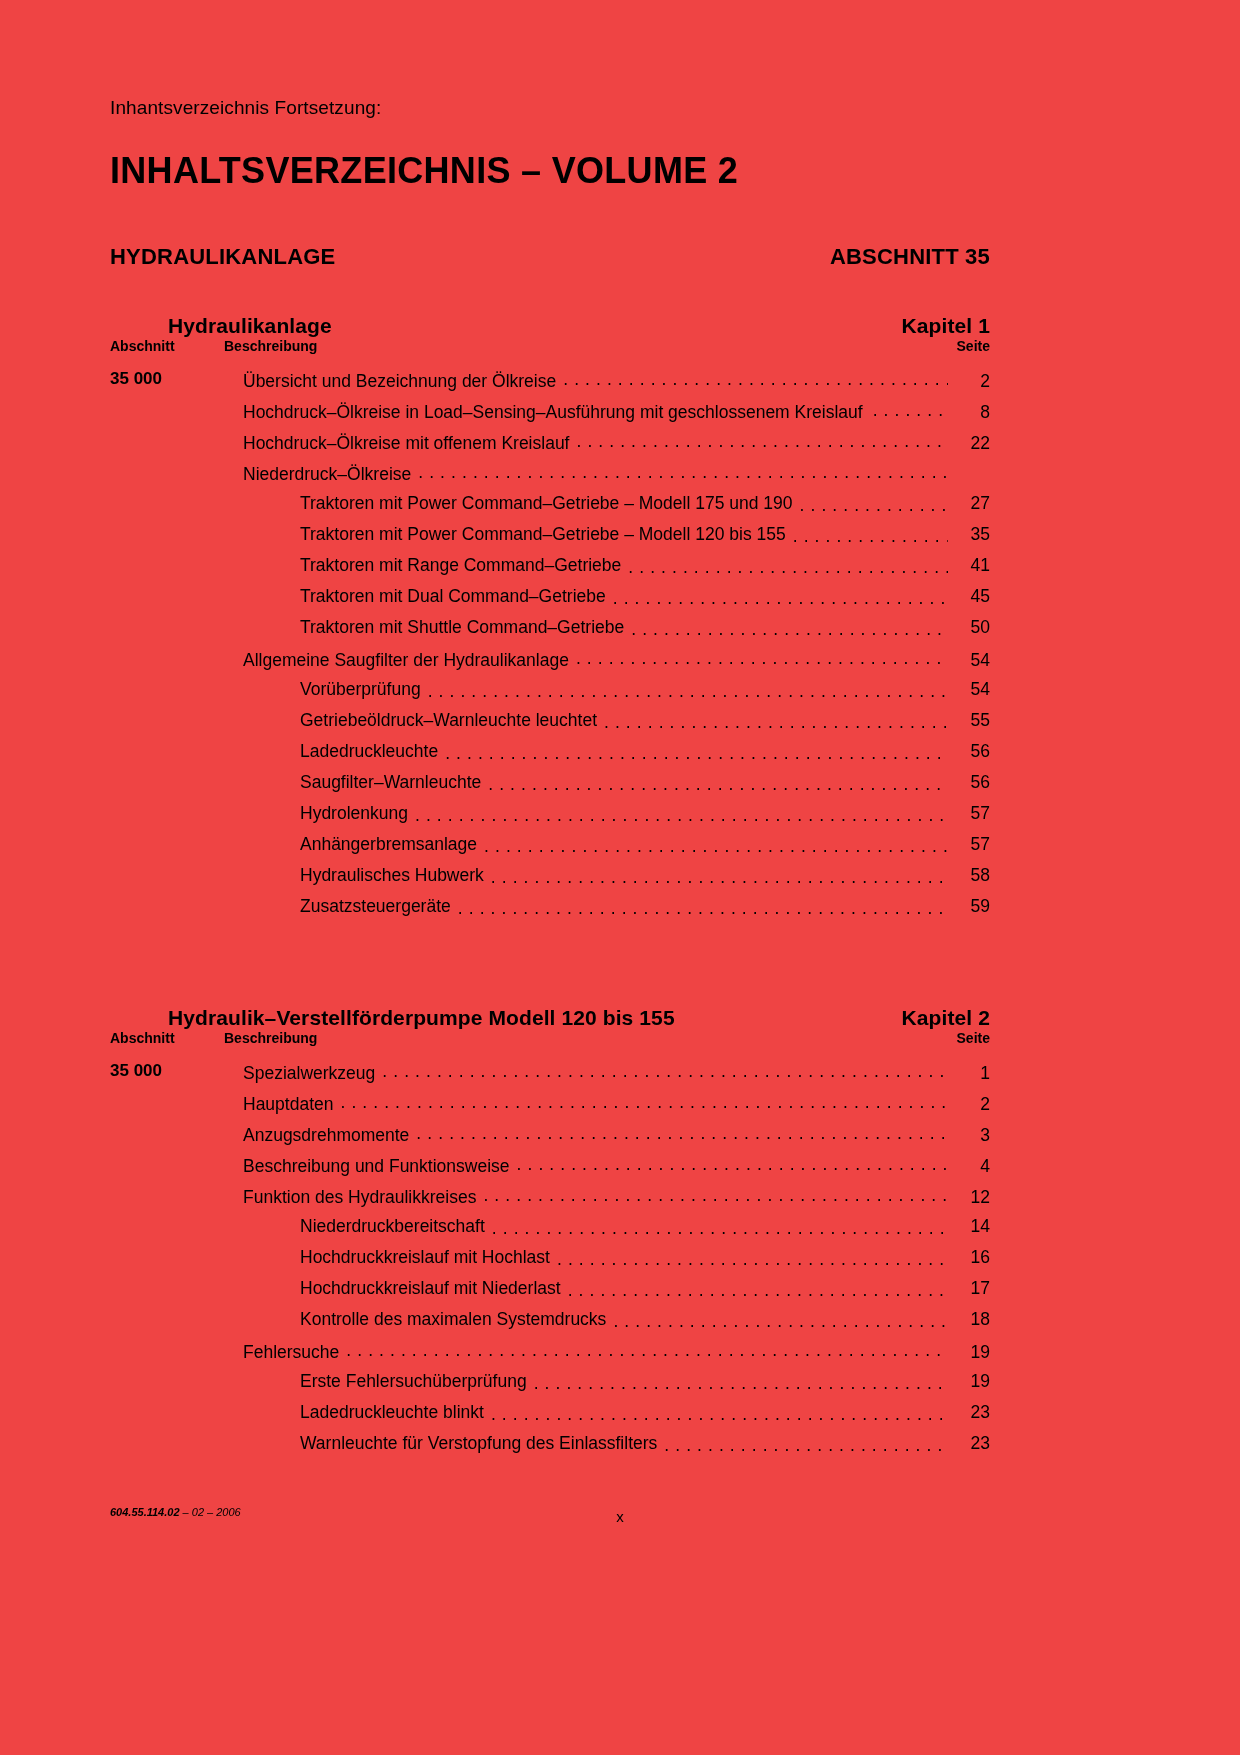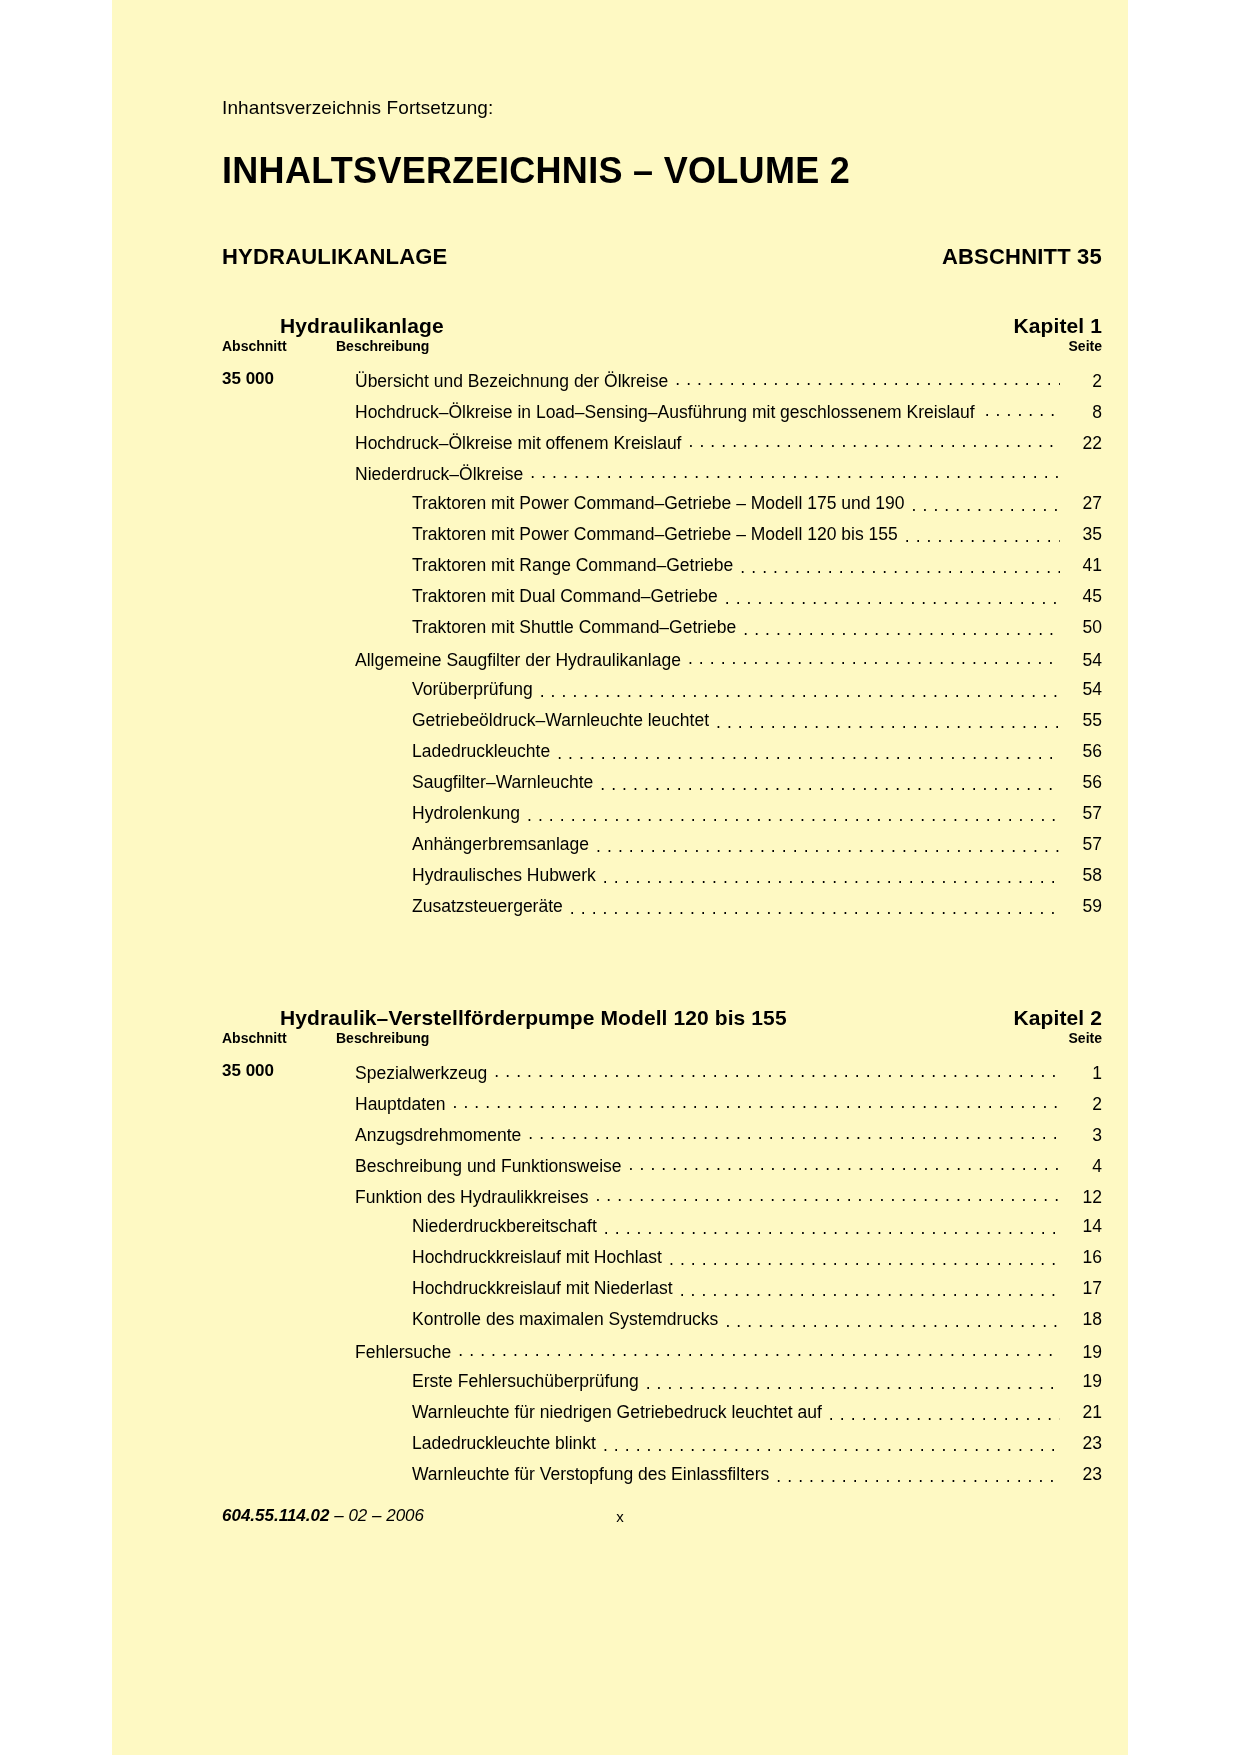--- a/index.html
+++ b/index.html
@@ -7,24 +7,24 @@
     padding: 0;
     background: #ffffff;
   }
   body {
     font-family: "Liberation Sans", sans-serif;
     color: #000000;
     -webkit-font-smoothing: antialiased;
   }
   .page {
     position: relative;
-    width: 1016px;
+    width: 1240px;
     height: 1755px;
     margin: 0 auto;
-    background: #fef9c3;
+    background: #ef4444;
     box-sizing: border-box;
     padding: 0;
     overflow: hidden;
   }
   .content {
     position: absolute;
     left: 110px;
     top: 0;
     width: 880px;
   }
@@ -145,21 +145,21 @@
     position: absolute;
     left: 110px;
     right: 110px;
     top: 1506px;
     height: 24px;
   }
   .footer .code {
     position: absolute;
     left: 0;
     top: 0;
-    font-size: 17px;
+    font-size: 11px;
     font-weight: bold;
     font-style: italic;
   }
   .footer .code .plain {
     font-weight: normal;
   }
   .footer .folio {
     position: absolute;
     left: 0;
     right: 0;
@@ -439,27 +439,20 @@
       </div>
 
       <div class="toc-row">
         <span class="entry indent">
           <span class="label">Erste Fehlersuchüberprüfung</span>
           <span class="leader"></span>
           <span class="pageno">19</span>
         </span>
       </div>
 
-      <div class="toc-row">
-        <span class="entry indent">
-          <span class="label">Warnleuchte für niedrigen Getriebedruck leuchtet auf</span>
-          <span class="leader"></span>
-          <span class="pageno">21</span>
-        </span>
-      </div>
 
       <div class="toc-row">
         <span class="entry indent">
           <span class="label">Ladedruckleuchte blinkt</span>
           <span class="leader"></span>
           <span class="pageno">23</span>
         </span>
       </div>
 
       <div class="toc-row">

